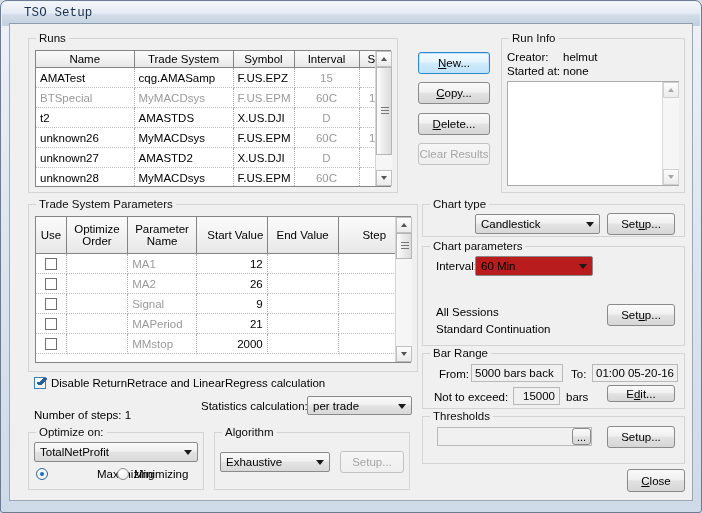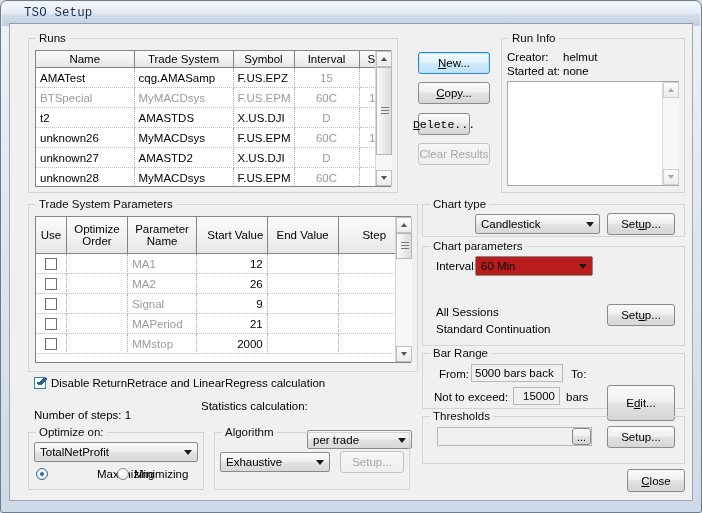--- a/index.html
+++ b/index.html
@@ -274,21 +274,21 @@
           <i></i>
         </div>
     </div>
 
     <div class="btn def" style="left:408px; top:28px; width:72px; height:22px;">
       <span><span class="u">N</span>ew...</span>
     </div>
     <div class="btn" style="left:408px; top:58px; width:72px; height:22px;">
       <span><span class="u">C</span>opy...</span>
     </div>
-    <div class="btn" style="left:408px; top:89px; width:52px; height:22px;font-family:Liberation Mono, monospace;">
+    <div class="btn" style="left:408px; top:89px; width:72px; height:22px;">
       <span><span class="u">D</span>elete...</span>
     </div>
     <div class="btn disabled" style="left:408px; top:119px; width:72px; height:22px;">
       <span>Clear Results</span>
     </div>
 
     <div class="gb" style="left:491px; top:14px; width:184px; height:155px;">
       <span class="cap">Run Info</span>
     </div>
     <span class="lab" style="left:497px; top:27px;">Creator:</span>
@@ -390,21 +390,21 @@
         </div>
     </div>
 
     <div class="cb checked" style="left:24px; top:353px;">
       <span class="box"></span>
       <span>Disable ReturnRetrace and LinearRegress calculation</span>
     </div>
 
     <span class="lab" style="left:24px; top:376px;margin-top:9px;">Number of steps: 1</span>
     <span class="lab" style="left:191px; top:376px;">Statistics calculation:</span>
-    <div class="combo" style="left:297px; top:372px; width:105px; height:19px;margin-top:34px;">
+    <div class="combo" style="left:297px; top:372px; width:105px; height:19px;">
       <span class="lbl">per trade</span>
       <span class="arrow"></span>
     </div>
 
     <div class="gb" style="left:18px; top:408px; width:176px; height:58px;">
       <span class="cap">Optimize on:</span>
     </div>
     <div class="combo" style="left:24px; top:418px; width:164px; height:20px;">
       <span class="lbl">TotalNetProfit</span>
       <span class="arrow"></span>
@@ -455,26 +455,29 @@
     </div>
 
     <div class="gb" style="left:412px; top:329px; width:263px; height:56px;">
       <span class="cap">Bar Range</span>
     </div>
     <span class="lab" style="left:429px; top:344px;">From:</span>
     <div class="txt ro" style="left:461px; top:340px; width:92px; height:18px;">
       <span>5000 bars back</span>
     </div>
     <span class="lab" style="left:561px; top:344px;">To:</span>
+    <div class="txt ro" style="left:582px; top:340px; width:86px; height:18px;">
+      <span>01:00 05-20-16</span>
+    </div>
     <span class="lab" style="left:424px; top:367px;">Not to exceed:</span>
     <div class="txt ro c-right" style="left:503px; top:363px; width:47px; height:18px; justify-content:flex-end; padding-right:4px;">
       <span>15000</span>
     </div>
     <span class="lab" style="left:556px; top:367px;">bars</span>
-    <div class="btn" style="left:597px; top:361px; width:68px; height:36px;">
+    <div class="btn" style="left:597px; top:361px; width:68px; height:17px;">
       <span>E<span class="u">d</span>it...</span>
     </div>
 
     <div class="gb" style="left:412px; top:392px; width:263px; height:48px;">
       <span class="cap">Thresholds</span>
     </div>
     <div class="txt ro" style="left:427px; top:403px; width:155px; height:19px;">
       <span></span>
     </div>
     <div class="btn" style="left:562px; top:404px; width:19px; height:17px; font-size:10.5px;">

